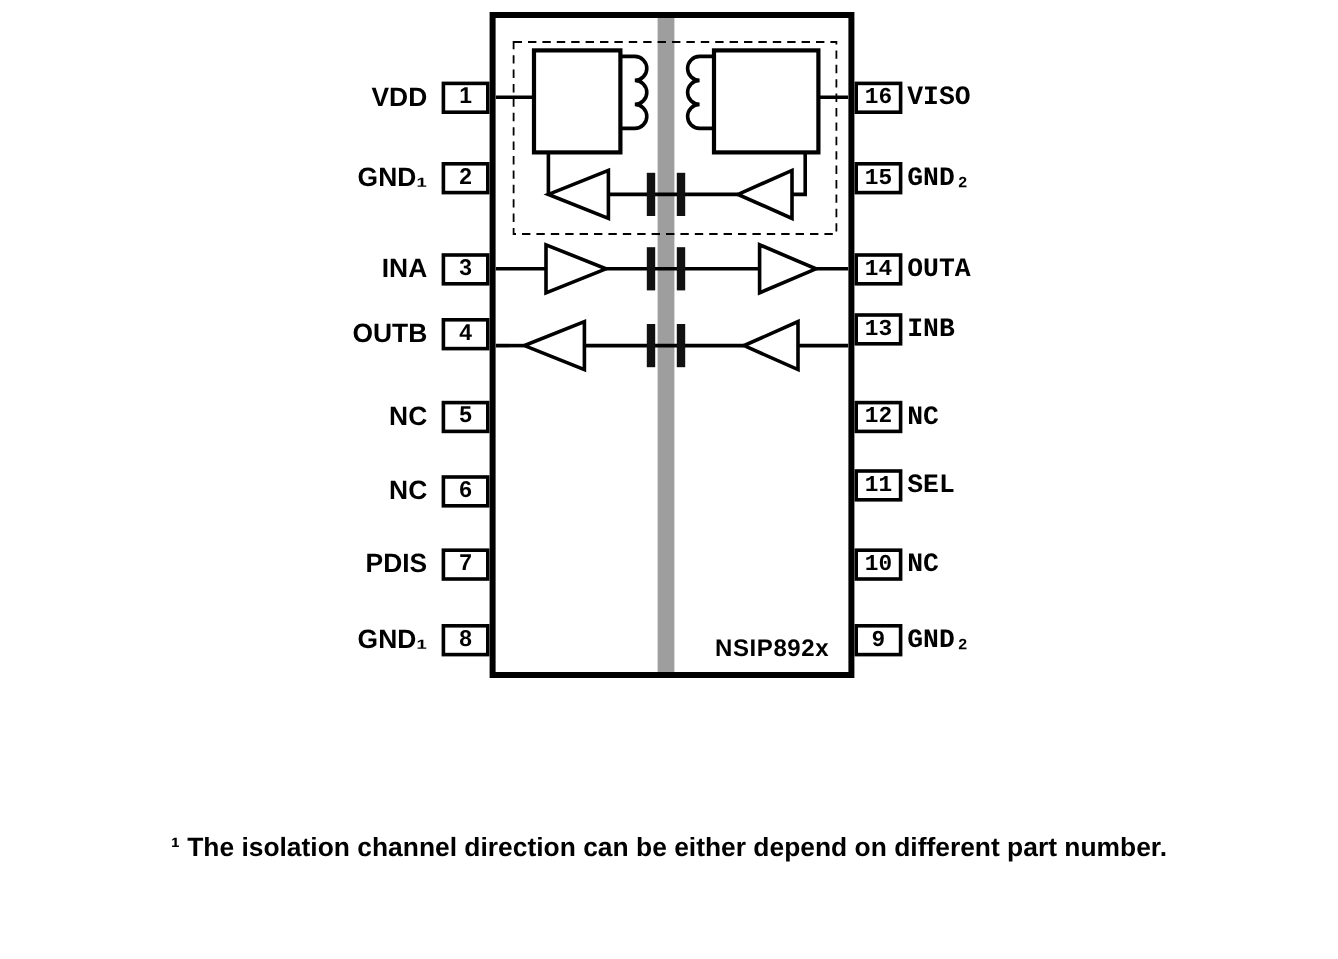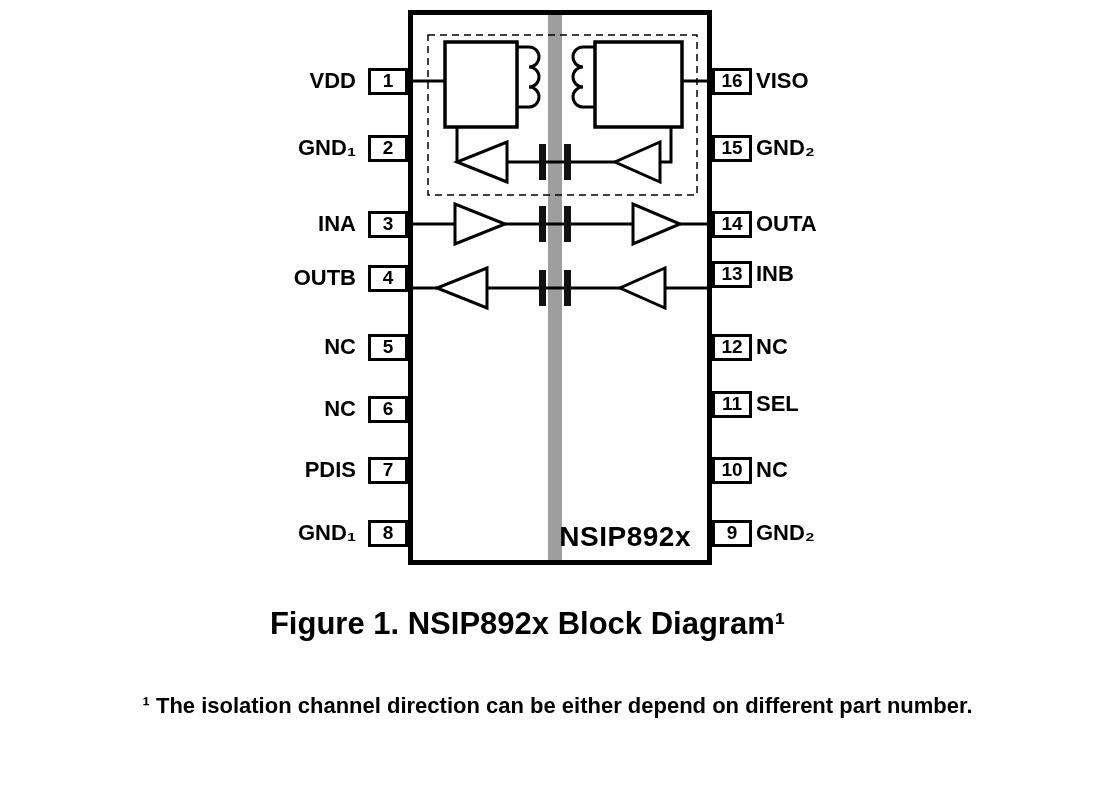--- a/index.html
+++ b/index.html
@@ -26,33 +26,33 @@
     position: absolute;
     left: 0; top: 0;
     width: 294px;
     height: 545px;
     display: block;
   }
   .chip-label {
     position: absolute;
     right: 16px;
     bottom: 7px;
-    font-size: 28px;
+    font-size: 20px;
     font-weight: 600;
     letter-spacing: 0.5px;
     white-space: nowrap;
   }
   .pin-row {
     position: absolute;
     display: flex;
     align-items: center;
     height: 28px;
   }
   .pin-row.left  { right: 707px; }   
-  .pin-row.right { left: 712px; }    
+  .pin-row.right { left: 712px; font-family: Liberation Mono, monospace; }    
   .pin-box {
     box-sizing: border-box;
     width: 40px;
     height: 27px;
     border: 3px solid #000;
     background: #fff;
     display: flex;
     align-items: center;
     justify-content: center;
     font-size: 19px;
@@ -204,16 +204,15 @@
   </div>
   <div class="pin-row right" style="top:456px">
     <span class="pin-box">10</span>
     <span class="pin-label">NC</span>
   </div>
   <div class="pin-row right" style="top:519px">
     <span class="pin-box">9</span>
     <span class="pin-label">GND₂</span>
   </div>
 
-  <div class="caption">Figure 1. NSIP892x Block Diagram¹</div>
   <div class="footnote">¹ The isolation channel direction can be either depend on different part number.</div>
 
 </div>
 
 </body></html>

